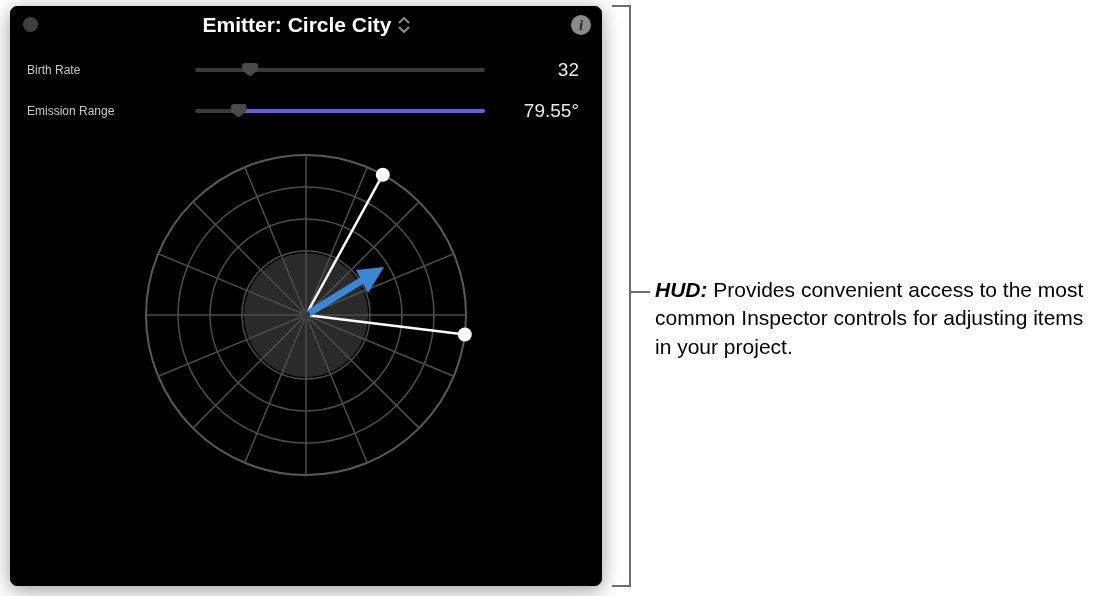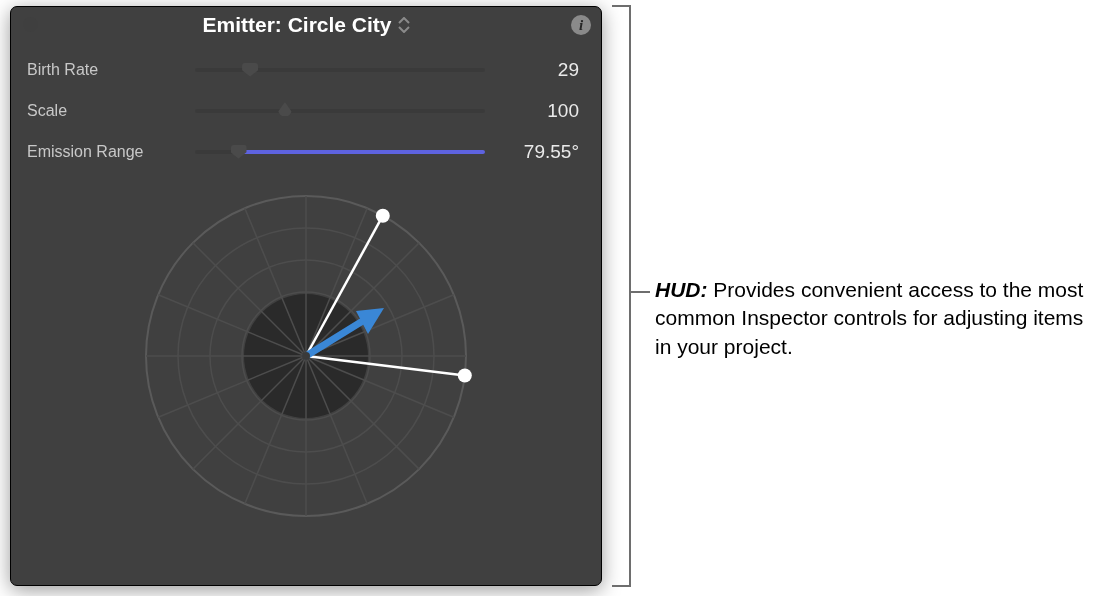--- a/index.html
+++ b/index.html
@@ -13,21 +13,21 @@
       background: #ffffff;
       font-family: -apple-system, "Helvetica Neue", Arial, sans-serif;
       position: relative;
     }
     .hud-panel {
       position: absolute;
       left: 10px;
       top: 6px;
       width: 592px;
       height: 580px;
-      background: #404040;
+      background: #000000;
       border-radius: 7px;
       border: 1px solid #000;
       box-shadow: 0 4px 20px rgba(0,0,0,0.4);
     }
     .titlebar {
       height: 36px;
       display: flex;
       align-items: center;
       position: relative;
       padding: 0 10px;
@@ -78,21 +78,21 @@
       padding: 6px 16px 0 16px;
     }
     .row {
       display: flex;
       align-items: center;
       height: 41px;
     }
     .label {
       width: 168px;
       color: #c8c8c8;
-      font-size: 16px;
+      font-size: 12px;
     }
     .slider {
       flex: 1;
       height: 18px;
       position: relative;
     }
     .track {
       position: absolute;
       left: 0;
       right: 0;
@@ -180,32 +180,24 @@
   </div>
 
   <div class="params">
 
     <div class="row">
       <div class="label">Birth Rate</div>
       <div class="slider">
         <div class="track"></div>
         <div class="thumb" style="left:19%"></div>
       </div>
-      <div class="value">29</div>
+      <div class="value">32</div>
     </div>
 
 
-    <div class="row">
-      <div class="label">Scale</div>
-      <div class="slider">
-        <div class="track"></div>
-        <div class="thumb tri" style="left:31%"></div>
-      </div>
-      <div class="value">100</div>
-    </div>
 
     <div class="row">
       <div class="label">Emission Range</div>
       <div class="slider">
         <div class="track"></div>
         <div class="fill" style="left:15%; right:0"></div>
         <div class="thumb" style="left:15%"></div>
       </div>
       <div class="value">79.55°</div>
     </div>

